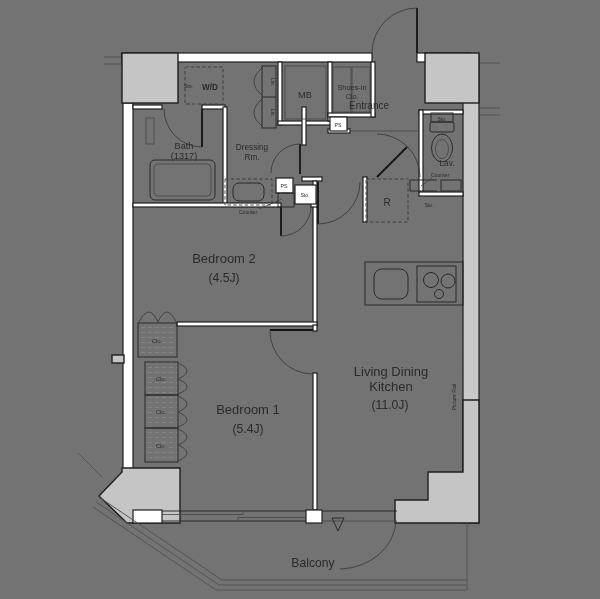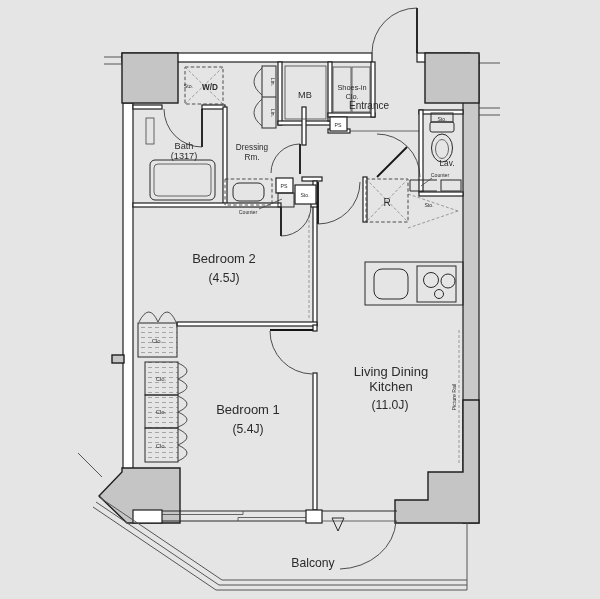--- a/index.html
+++ b/index.html
@@ -1,16 +1,16 @@
 <!DOCTYPE html>
 <html><head>
 <meta charset="utf-8">
 <style>
   html,body{margin:0;padding:0;background:#ffffff;}
-  .stage{width:600px;height:599px;position:relative;background:#e5e5e5;}
+  .stage{width:600px;height:599px;position:relative;background:#737373;}
   svg{display:block;}
   .wall{fill:#ffffff;stroke:#1f1f1f;stroke-width:1.2;}
   .pillar{fill:#c5c5c5;stroke:#1f1f1f;stroke-width:1.4;}
   .band{fill:#c9c9c9;stroke:#1f1f1f;stroke-width:1.2;}
   .fix{fill:none;stroke:#2a2a2a;stroke-width:1;}
   .fixthin{fill:none;stroke:#444;stroke-width:0.8;}
   .dash{fill:none;stroke:#3a3a3a;stroke-width:0.9;stroke-dasharray:3.5 2.2;}
   .dashlt{fill:none;stroke:#777;stroke-dasharray:3 2;stroke-width:0.7;}
   .arc{fill:none;stroke:#3c3c3c;stroke-width:0.9;}
   .leaf{fill:none;stroke:#141414;stroke-width:1.8;}

